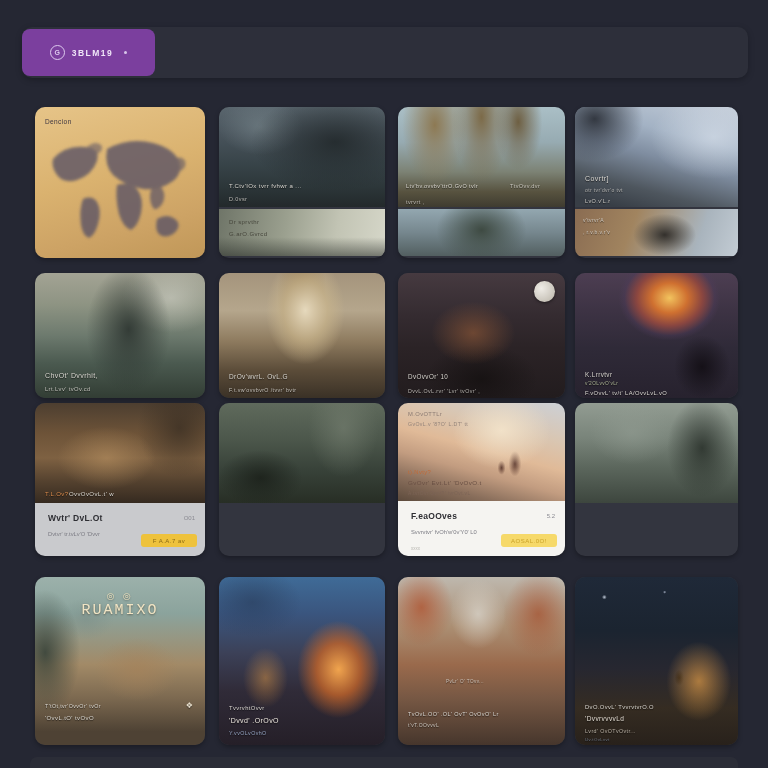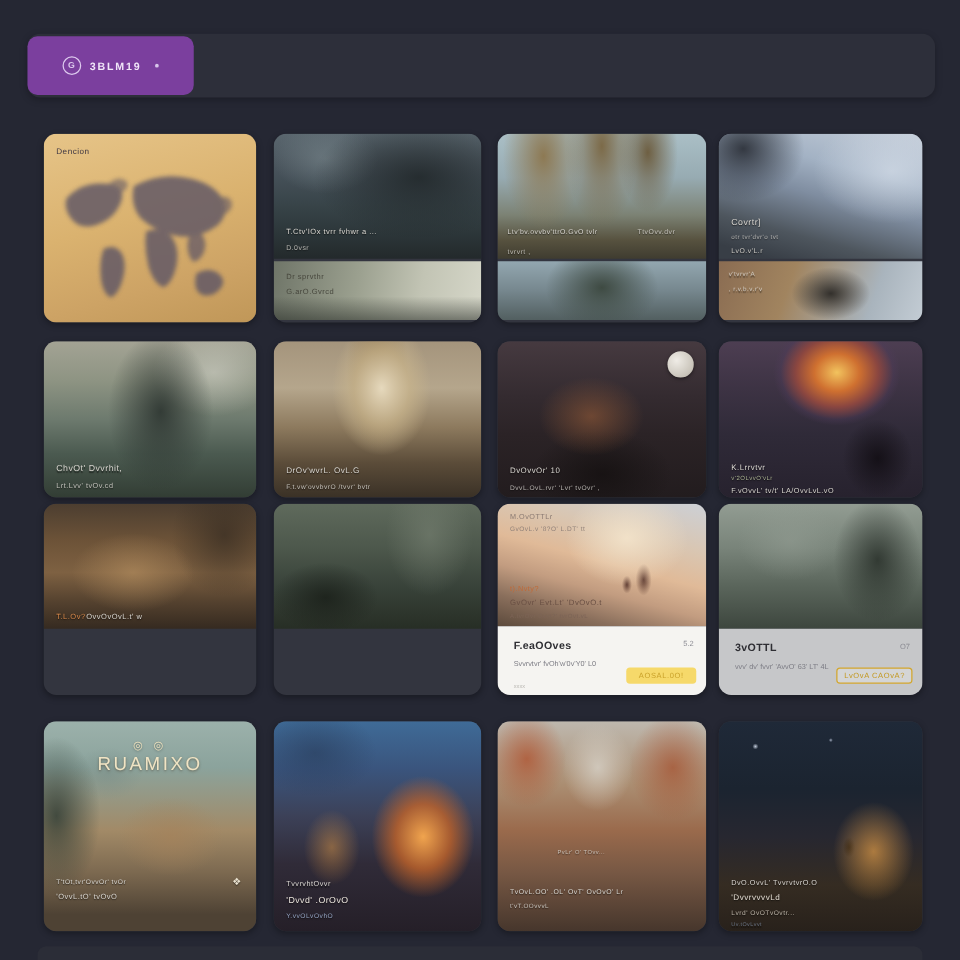--- a/index.html
+++ b/index.html
@@ -54,21 +54,21 @@
     background:#eec23c;border:none;border-radius:3px;font-size:6px;color:#8a6a14;
     letter-spacing:.5px;cursor:pointer;font-family:inherit;}
   .f-btn.outline{background:rgba(255,255,255,.25);border:1px solid #d3a62c;color:#c3981f;}
   .f-xtra{position:absolute;left:13px;bottom:5px;font-size:4.5px;color:#b9b7b2;}
   
   .moon{position:absolute;top:8px;right:10px;width:21px;height:21px;border-radius:50%;
     background:radial-gradient(circle at 35% 35%,#efece6,#c9c4ba 70%,#aaa49a);
     box-shadow:0 1px 3px rgba(0,0,0,.5);}
   .logo-wrap{position:absolute;top:14px;left:0;right:0;text-align:center;}
   .logo-glyphs{display:block;font-size:9px;color:#ece0bd;letter-spacing:3px;text-shadow:0 1px 2px rgba(0,0,0,.4);}
-  .logo-text{display:block;margin-top:1px;font-family:Liberation Sans, sans-serif;
+  .logo-text{display:block;margin-top:1px;font-family:Liberation Mono, monospace;
     font-size:15px;color:#f0e4c4;letter-spacing:2px;text-shadow:0 1px 2px rgba(60,40,20,.5);}
   .mini-badge{position:absolute;right:12px;top:124px;font-size:8px;color:#e9e1cf;text-shadow:0 1px 1px rgba(0,0,0,.5);}
   
   .bottom-strip{position:absolute;left:30px;right:30px;bottom:0;height:11px;
     background:#2b2d37;border-radius:7px 7px 0 0;}
   
   .a0{background:linear-gradient(165deg,#e6c488 0%,#dab26f 45%,#cda365 75%,#c09758 100%);}
   .a1t{background:
       radial-gradient(120px 70px at 70% 35%,rgba(30,36,38,.8),transparent 70%),
       radial-gradient(60px 40px at 25% 20%,rgba(130,145,150,.5),transparent 70%),
@@ -241,20 +241,26 @@
     <span class="cap" style="left:10px;top:108px;font-size:4.8px;color:#a8b090;">v'2OLvvO'vLr</span>
     <span class="cap" style="left:10px;top:117px;font-size:5.8px;">F.vOvvL' tv/t' LA/OvvLvL.vO</span>
   </div>
 </div>
 
 <div class="card r3 c1">
   <div class="strip-top a8">
     <span class="cap" style="left:10px;top:88px;font-size:6px;color:#d8894a;">T.L.Ov?</span>
     <span class="cap" style="left:34px;top:88px;font-size:6px;">OvvOvOvL.t' w</span>
   </div>
+  <div class="footer">
+    <span class="f-title">Wvtr' DvL.Ot</span>
+    <span class="f-num">O01</span>
+    <span class="f-sub">Dvtvr' tr.tvLv'O  'Dvvr</span>
+    <button class="f-btn">F A.A.7 av</button>
+  </div>
 </div>
 
 <div class="card r3 c2">
   <div class="strip-top a9"></div>
 </div>
 
 <div class="card r3 c3">
   <div class="strip-top a10" style="height:98px;">
     <span class="cap" style="left:10px;top:8px;font-size:5.8px;color:#8a7a72;text-shadow:none;">M.OvOTTLr</span>
     <span class="cap" style="left:10px;top:18px;font-size:5.2px;color:#93837a;text-shadow:none;">GvOvL.v '8?O' L.DT' tt</span>
@@ -266,26 +272,20 @@
     <span class="f-title">F.eaOOves</span>
     <span class="f-num">5.2</span>
     <span class="f-sub">Svvrvtvr' fvOh'w'0v'Y0' L0</span>
     <span class="f-xtra">xxxx</span>
     <button class="f-btn" style="color:#caa22a;background:#f6d96a;">AOSAL.0O!</button>
   </div>
 </div>
 
 <div class="card r3 c4">
   <div class="strip-top a11"></div>
-  <div class="footer" style="background:#c6c7c9;">
-    <span class="f-title">3vOTTL</span>
-    <span class="f-num">O7</span>
-    <span class="f-sub">vvv' dv' fvvr'  'AvvO' 63' LT' 4L</span>
-    <button class="f-btn outline">LvOvA CAOvA?</button>
-  </div>
 </div>
 
 <div class="card r4 c1">
   <div class="art a12">
     <div class="logo-wrap">
       <span class="logo-glyphs">◎ ◎</span>
       <span class="logo-text">RUAMIXO</span>
     </div>
     <span class="cap" style="left:10px;top:126px;font-size:5.3px;">T'tOt,tvr'OvvOr' tvOr</span>
     <span class="cap" style="left:10px;top:138px;font-size:6px;">'OvvL.tO'  tvOvO</span>

